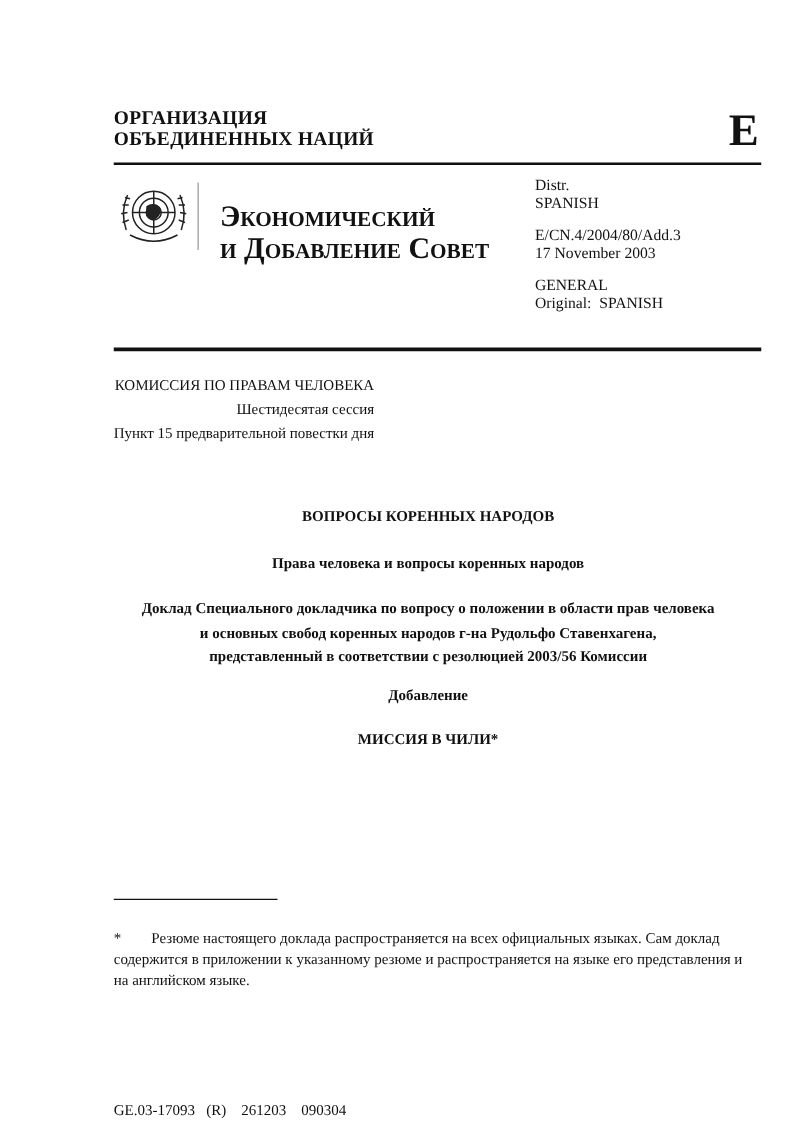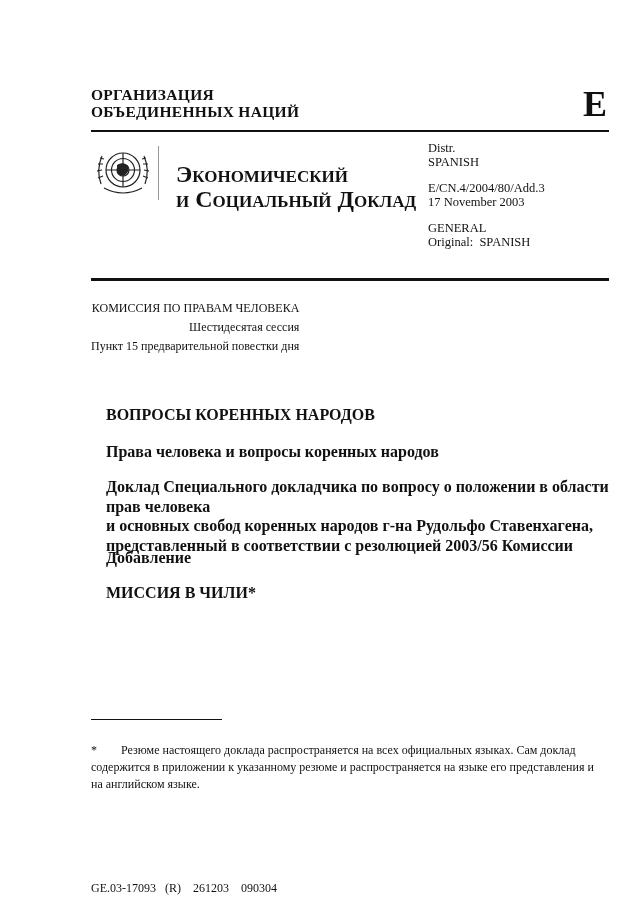--- a/index.html
+++ b/index.html
@@ -9,21 +9,21 @@
   .e-letter { left: 583px; top: 46px; font-weight: bold; font-size: 36px; line-height: 36px; }
   .rule-top { left: 91px; top: 90px; width: 518px; height: 2px; background: #111; }
   .logo { left: 92px; top: 104px; width: 62px; height: 56px; }
   .vline { left: 158px; top: 106px; width: 1px; height: 54px; background: #999; }
   .council { left: 176px; top: 122px; font-size: 24px; line-height: 25px; font-weight: bold; font-variant: small-caps; }
   .meta { left: 428px; top: 102px; font-size: 12.5px; line-height: 13.5px; }
   .meta div { white-space: pre; }
   .gap { height: 13px; }
   .rule-mid { left: 91px; top: 238px; width: 518px; height: 3px; background: #111; }
   .commission { left: 91px; top: 259px; font-size: 12px; line-height: 19px; text-align: right; }
-  .center { left: 106px; width: 505px; text-align: left; font-weight: bold; font-size: 16px; }
+  .center { left: 90px; width: 505px; text-align: center; font-weight: bold; font-size: 12px; }
   .t1 { top: 366px; }
   .t2 { top: 403px; }
   .t3 { top: 437px; line-height: 19.5px; }
   .t4 { top: 509px; }
   .t5 { top: 544px; }
   .fn-rule { left: 91px; top: 679px; width: 131px; height: 1px; background: #111; }
   .footnote { left: 91px; top: 702px; width: 505px; font-size: 12px; line-height: 17px; }
   .fn-star { display: inline-block; width: 30px; }
   .docno { left: 91px; top: 841px; font-size: 12px; white-space: pre; }
 </style>
@@ -51,21 +51,21 @@
       <path d="M53 40 Q58 26 52 12 M56 34 l-5 -2 M57 27 l-5 -1 M56 20 l-5 0 M54 14 l-4 1"></path>
       <path d="M12 44 Q31 54 50 44"></path>
     </g>
     <path d="M25 21 q6 -4 11 1 q2 5 -3 9 q-5 2 -8 -3 z" fill="#222"></path>
   </svg>
 </div>
 <div class="abs vline"></div>
 
 <div class="abs council">
   <div>Экономический</div>
-  <div>и Социальный Доклад</div>
+  <div>и Добавление Совет</div>
 </div>
 
 <div class="abs meta">
   <div>Distr.</div>
   <div>SPANISH</div>
   <div class="gap"></div>
   <div>E/CN.4/2004/80/Add.3</div>
   <div>17 November 2003</div>
   <div class="gap"></div>
   <div>GENERAL</div>

